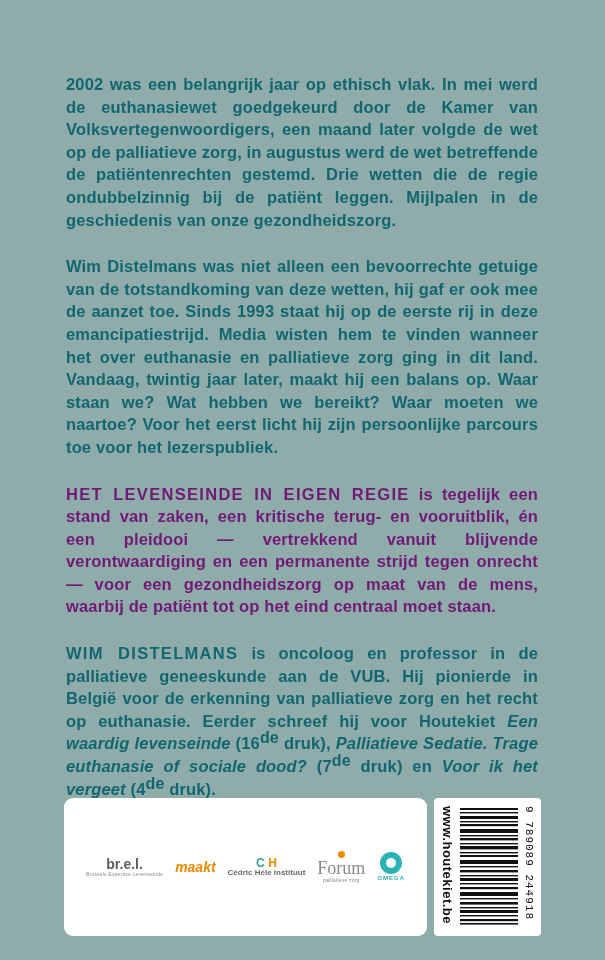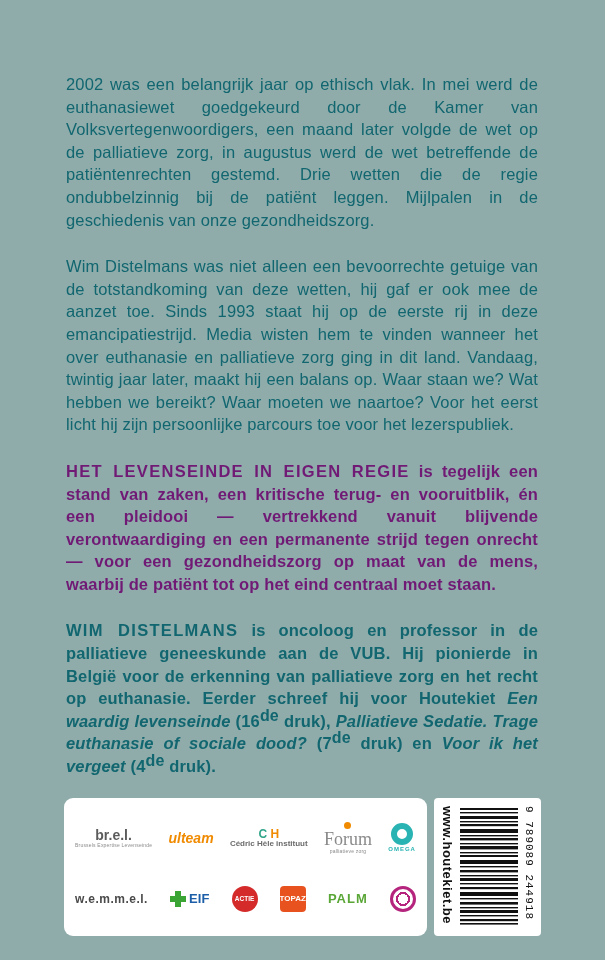--- a/index.html
+++ b/index.html
@@ -20,20 +20,21 @@
     top: 73px;
     width: 472px;
   }
   .blurb {
     margin: 0 0 24px 0;
     font-size: 16.5px;
     line-height: 22.6px;
     text-align: justify;
     color: #11666F;
     letter-spacing: 0.15px;
+    font-weight: bold;
   }
   .blurb.white {
     color: #701a75;
     font-weight: bold;
   }
   .blurb.bold {
     font-weight: bold;
   }
   .caps-lead {
     font-weight: bold;
@@ -52,21 +53,21 @@
     top: 798px;
     width: 477px;
     height: 138px;
     display: flex;
     gap: 7px;
   }
   .logo-bar {
     flex: 1;
     background: #ffffff;
     border-radius: 9px;
-    padding: 8px 11px;
+    padding: 8px 22px;
     display: flex;
     flex-direction: column;
     justify-content: space-around;
     box-sizing: border-box;
   }
   .logo-row {
     display: flex;
     align-items: center;
     justify-content: space-between;
   }
@@ -176,58 +177,37 @@
 <div class="bottom-area">
 
   <div class="logo-bar">
 
     <div class="logo-row">
       <div class="logo logo-brel">
         <span class="main">br.e.l.</span>
         <span class="sub">Brussels Expertise Levenseinde</span>
       </div>
       <div class="logo logo-ulteam">
-        <span class="main">ulteam</span>
+        <span class="main">maakt</span>
       </div>
       <div class="logo logo-ch">
         <span class="glyphs"><span class="g-c">C</span> <span class="g-h">H</span></span>
         <span class="main">Cédric Hèle instituut</span>
       </div>
       <div class="logo logo-forum">
         <span class="dot"></span>
         <span class="main">Forum</span>
         <span class="sub">palliatieve zorg</span>
       </div>
       <div class="logo logo-omega">
         <span class="ring"></span>
         <span class="main">OMEGA</span>
       </div>
     </div>
 
-    <div class="logo-row">
-      <div class="logo logo-wemmel">
-        <span class="main">w.e.m.m.e.l.</span>
-      </div>
-      <div class="logo logo-eif">
-        <span class="cross"></span>
-        <span class="main">EIF</span>
-      </div>
-      <div class="logo logo-actie">
-        <span class="badge">ACTIE</span>
-      </div>
-      <div class="logo logo-topaz">
-        <span class="square">TOPAZ</span>
-      </div>
-      <div class="logo logo-palm">
-        <span class="main">PALM</span>
-      </div>
-      <div class="logo logo-seal">
-        <span class="seal"></span>
-      </div>
-    </div>
 
   </div>
 
   <div class="barcode-panel">
     <span class="v-text">www.houtekiet.be</span>
     <svg class="barcode-bars" width="40" height="120" viewBox="0 0 40 120" preserveAspectRatio="none">
       <g fill="#111111">
         <rect x="0" y="2" width="40" height="2"></rect>
         <rect x="0" y="6" width="40" height="1.4"></rect>
         <rect x="0" y="10" width="40" height="3"></rect>

